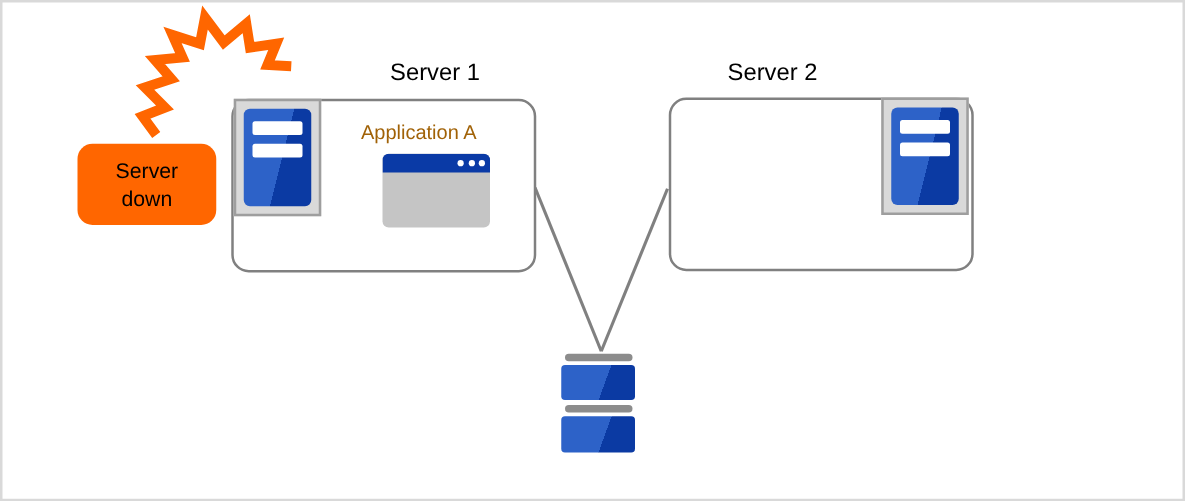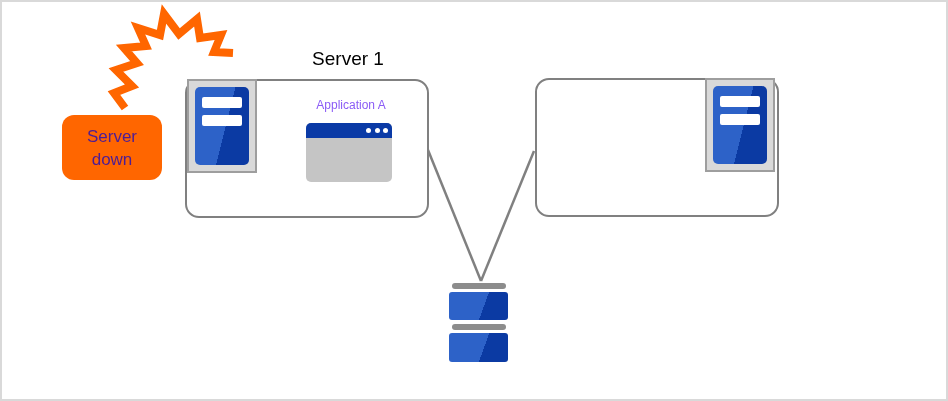--- a/index.html
+++ b/index.html
@@ -10,23 +10,23 @@
     border: 2px solid #d9d9d9;
     background: #ffffff;
     font-family: "Liberation Sans", sans-serif;
     overflow: hidden;
   }
   .abs { position: absolute; }
   svg.overlay { position:absolute; left:0; top:0; width:948px; height:401px; z-index:1; }
 
   
   .callout {
-    left:60px; top:113px; width:100px; height:65px;
+    left:60px; top:113px; width:111px; height:65px;
     background:#ff6600; border-radius:12px;
-    color:#4c1d95; font-size:17px; line-height:23px;
+    color:#000000; font-size:17px; line-height:23px;
     text-align:center; display:flex; align-items:center; justify-content:center;
     white-space:pre-line; z-index:3;
   }
 
   
   .server-box {
     box-sizing:border-box;
     width:244px; height:139px;
     background:#ffffff;
     border:2px solid #808080;
@@ -57,21 +57,21 @@
     background:linear-gradient(104deg, #2d62c8 55%, #0b3aa3 55%);
   }
   .tower-bar {
     position:absolute; left:7px; width:40px; height:11px;
     background:#ffffff; border-radius:2px;
   }
   .tower-bar.b1 { top:10px; }
   .tower-bar.b2 { top:28px; }
 
   
-  #app-label { left:288px; top:96px; width:122px; font-size:12px; color:#8b5cf6; text-align:center; z-index:3; }
+  #app-label { left:272px; top:96px; width:122px; font-size:16px; color:#a16207; text-align:center; z-index:3; }
   #app-window {
     left:304px; top:121px; width:86px; height:59px;
     background:#c5c5c5; border-radius:5px; overflow:hidden; z-index:3;
   }
   #app-titlebar {
     position:absolute; left:0; top:0; width:100%; height:15px; background:#0a3aa6;
   }
   .win-dot {
     position:absolute; top:5px; width:5px; height:5px; border-radius:50%; background:#ffffff;
   }
@@ -115,20 +115,21 @@
   </div>
   <div class="abs" id="app-label">Application A</div>
   <div class="abs" id="app-window">
     <div id="app-titlebar">
       <span class="win-dot d1"></span>
       <span class="win-dot d2"></span>
       <span class="win-dot d3"></span>
     </div>
   </div>
 
+  <div class="abs box-title" id="server2-title">Server 2</div>
   <div class="abs server-box" id="server2-box"></div>
   <div class="abs server-icon" id="server2-icon">
     <div class="tower">
       <div class="tower-bar b1"></div>
       <div class="tower-bar b2"></div>
     </div>
   </div>
 
   <div class="abs disk-bar" id="disk-bar1"></div>
   <div class="abs disk-platter" id="disk-platter1"></div>

